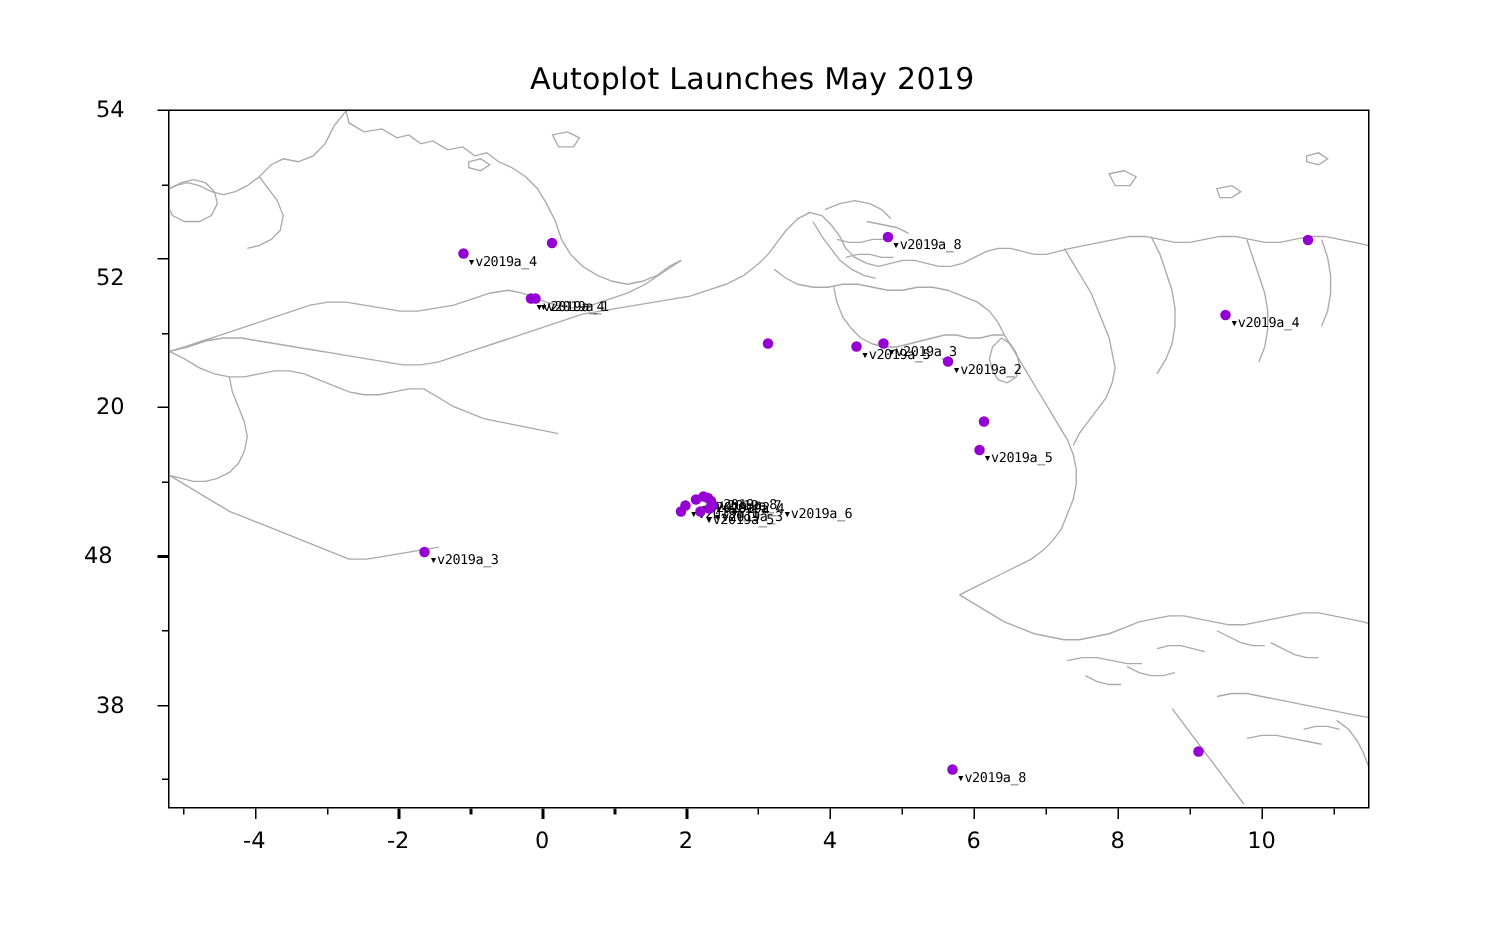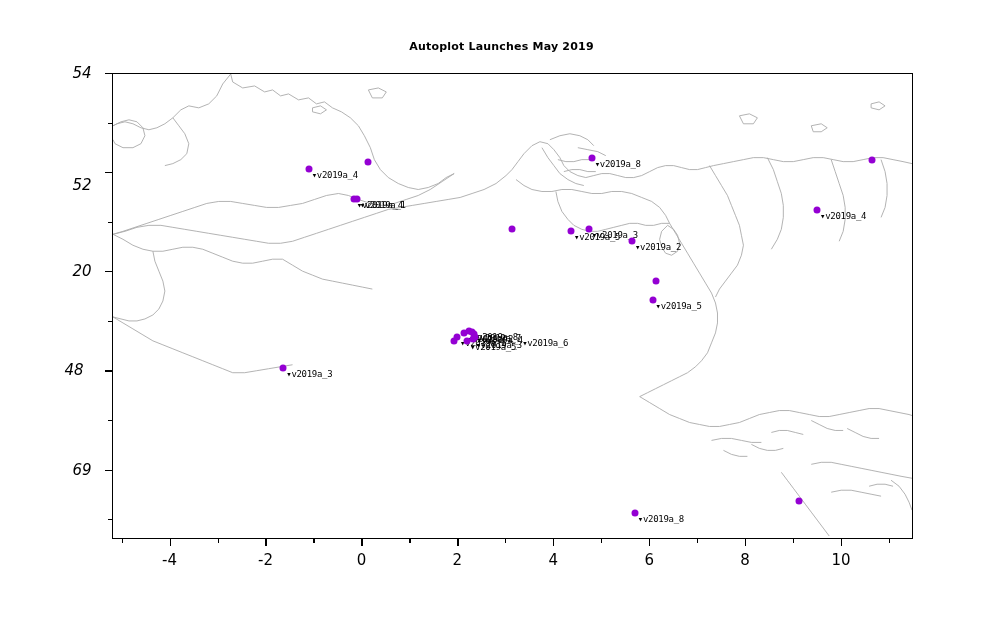--- a/index.html
+++ b/index.html
@@ -18,24 +18,23 @@
     width: 1003px;
     height: 633px;
     background: #ffffff;
   }
   #plot-title {
     position: absolute;
     left: 0;
     top: 40px;
     width: 1003px;
     text-align: center;
-    font-size: 11px;
+    font-size: 20px;
     color: #000000;
     letter-spacing: 0.2px;
-    font-weight: bold;
   }
   
   #axes {
     position: absolute;
     left: 112px;
     top: 73px;
     width: 801px;
     height: 466px;
     border: 1.4px solid #000000;
     box-sizing: border-box;
@@ -55,21 +54,21 @@
   }
   .tick-x { width: 1.2px; }
   .tick-y { height: 1.2px; }
   .ticklabel {
     position: absolute;
     font-size: 15px;
     color: #000000;
     white-space: nowrap;
   }
   .ticklabel-x { transform: translateX(-50%); }
-  .ticklabel-y { transform: translateY(-50%); text-align: center; font-style: italic; }
+  .ticklabel-y { transform: translateY(-50%); text-align: left; }
   .marker {
     position: absolute;
     width: 7px;
     height: 7px;
     border-radius: 50%;
     background: #9400d3;
     transform: translate(-50%, -50%);
   }
   .point-label {
     position: absolute;
@@ -266,21 +265,21 @@
       <div class="tick tick-x" style="left: 121.593px; top: 539px; height: 4px;"></div>
       <div class="tick tick-x" style="left: 217.521px; top: 539px; height: 4px;"></div>
       <div class="tick tick-x" style="left: 313.449px; top: 539px; height: 4px;"></div>
       <div class="tick tick-x" style="left: 409.377px; top: 539px; height: 4px;"></div>
       <div class="tick tick-x" style="left: 505.305px; top: 539px; height: 4px;"></div>
       <div class="tick tick-x" style="left: 601.234px; top: 539px; height: 4px;"></div>
       <div class="tick tick-x" style="left: 697.162px; top: 539px; height: 4px;"></div>
       <div class="tick tick-x" style="left: 793.09px; top: 539px; height: 4px;"></div>
       <div class="tick tick-x" style="left: 889.018px; top: 539px; height: 4px;"></div>
       <div class="tick tick-y" style="left: 105px; top: 469.596px; width: 7px;"></div>
-      <div class="ticklabel ticklabel-y" style="left: 64px; width: 36px; top: 469.596px;">69</div>
+      <div class="ticklabel ticklabel-y" style="left: 64px; width: 36px; top: 469.596px;">38</div>
       <div class="tick tick-y" style="left: 105px; top: 370.447px; width: 7px;"></div>
       <div class="ticklabel ticklabel-y" style="left: 56px; width: 36px; top: 370.447px;">48</div>
       <div class="tick tick-y" style="left: 105px; top: 271.298px; width: 7px;"></div>
       <div class="ticklabel ticklabel-y" style="left: 64px; width: 36px; top: 271.298px;">20</div>
       <div class="tick tick-y" style="left: 105px; top: 172.149px; width: 7px;"></div>
       <div class="ticklabel ticklabel-y" style="left: 64px; width: 36px; top: 185px;">52</div>
       <div class="tick tick-y" style="left: 105px; top: 73px; width: 7px;"></div>
       <div class="ticklabel ticklabel-y" style="left: 64px; width: 36px; top: 73px;">54</div>
       <div class="tick tick-y" style="left: 108px; top: 519.17px; width: 4px;"></div>
       <div class="tick tick-y" style="left: 108px; top: 420.021px; width: 4px;"></div>

